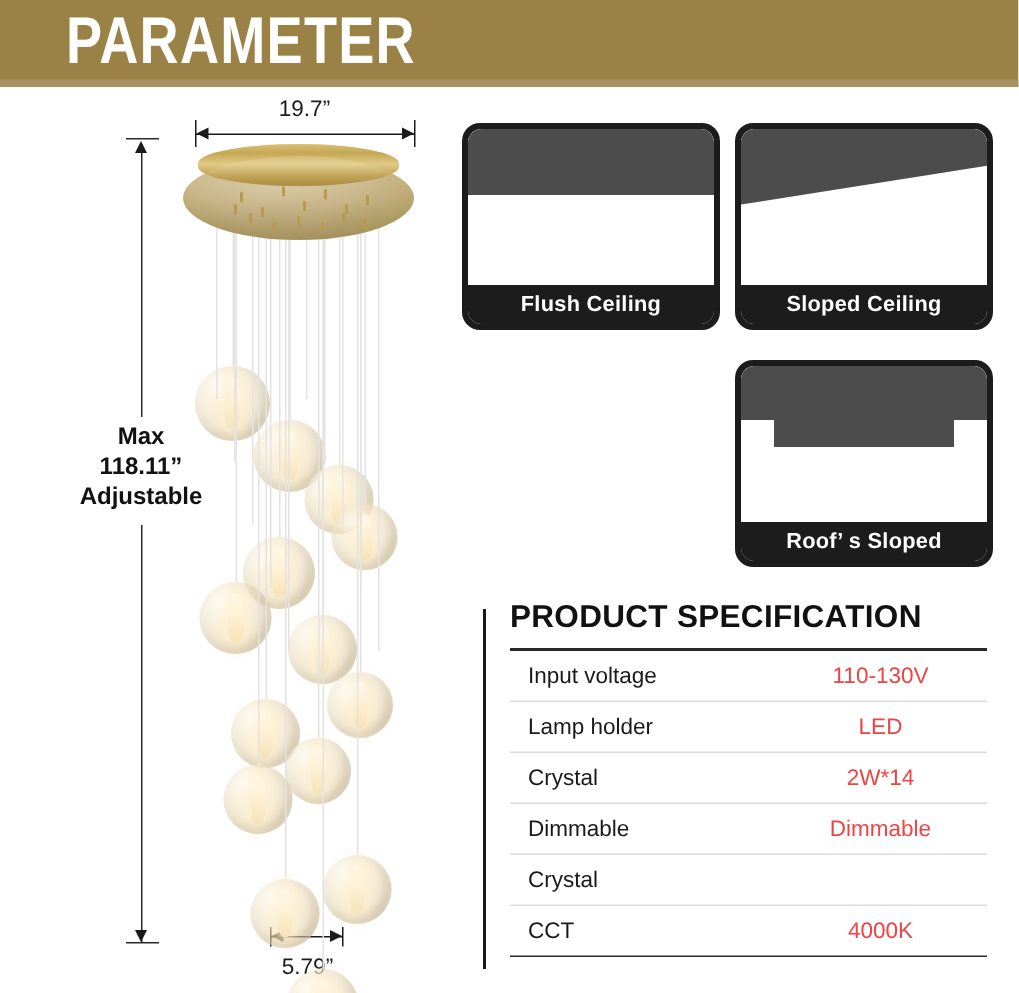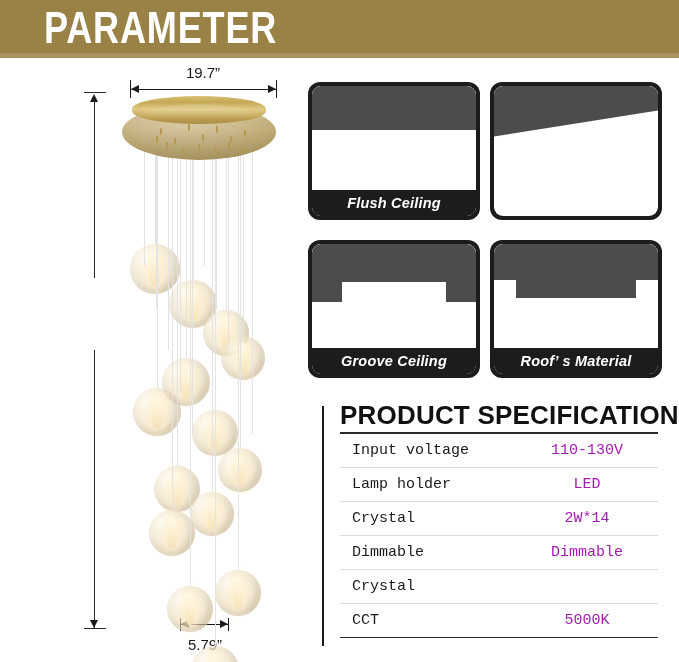--- a/index.html
+++ b/index.html
@@ -81,53 +81,53 @@
     box-shadow:inset 0 0 6px rgba(255,255,255,.5),inset -3px -3px 8px rgba(150,126,80,.35);
   }
   .orb::after{
     content:"";position:absolute;left:50%;top:16%;width:22%;height:68%;
     transform:translateX(-50%);border-radius:40%;
     background:linear-gradient(180deg,#fff8e6 0%,#fdf1d4 45%,#f6e2b6 100%);
     box-shadow:0 0 10px 4px rgba(255,240,205,.85);
   }
 
   
-  .cards{position:absolute;left:308px;top:82px;width:363px;height:296px;font-style:italic;}
+  .cards{position:absolute;left:308px;top:82px;width:363px;height:296px;}
   .card{
     position:absolute;width:172px;height:138px;border-radius:12px;
     background:#1c1c1c;padding:4px;box-sizing:border-box;overflow:hidden;
   }
   .card-inner{
     position:relative;width:164px;height:130px;border-radius:9px;
     overflow:hidden;background:#ffffff;
   }
   .scene{position:absolute;left:0;top:0;width:164px;height:104px;background:#fff;overflow:hidden;}
   .ceil{position:absolute;background:#4c4c4c;}
   .card-label{
     position:absolute;left:0;bottom:0;width:164px;height:26px;
     background:#1c1c1c;color:#fff;font-size:14.5px;font-weight:700;
     display:flex;align-items:center;justify-content:center;letter-spacing:.2px;
   }
   
   .spec{position:absolute;left:318px;top:400px;width:344px;height:250px;}
   .spec-title{
-    position:absolute;left:22px;top:0;font-size:26px;font-weight:700;color:#111;
+    position:absolute;left:22px;top:0;font-size:21px;font-weight:700;color:#111;
     letter-spacing:.2px;white-space:nowrap;
   }
   .spec-vrule{position:absolute;left:4px;top:6px;width:2px;height:240px;background:#1a1a1a;}
-  .spec-rows{position:absolute;left:22px;top:32px;width:318px;font-family:Liberation Mono, monospace;}
+  .spec-rows{position:absolute;left:22px;top:32px;width:318px;}
   .spec-hr-top{height:1.5px;background:#2a2a2a;}
   .spec-row{
     display:flex;align-items:center;height:33px;
     border-bottom:1px solid #dcdcdc;
   }
   .spec-row:last-child{border-bottom:none;align-items:center;}
   .spec-hr-bot{height:1.5px;background:#2a2a2a;}
   .spec-key{width:176px;font-size:15px;color:#1a1a1a;padding-left:12px;box-sizing:border-box;}
-  .spec-val{flex:1;font-size:15px;color:#a21caf;text-align:center;}
+  .spec-val{flex:1;font-size:15px;color:#ef4444;text-align:center;}
 </style>
 </head>
 <body>
 
 <div class="header">
   <div class="header-title">PARAMETER</div>
   <div class="header-strip"></div>
 </div>
 
 <div class="diagram">
@@ -138,20 +138,25 @@
   <div class="tick" style="left:276px;top:22px;height:18px;"></div>
   <div class="arrow-l" style="left:131px;top:27px;"></div>
   <div class="arrow-r" style="left:268px;top:27px;"></div>
 
   <div class="dim-v-line" style="top:38px;height:182px;"></div>
   <div class="dim-v-line" style="top:292px;height:278px;"></div>
   <div class="tick" style="left:84px;top:34px;width:22px;height:1px;background:#2a2a2a;"></div>
   <div class="tick" style="left:84px;top:570px;width:22px;height:1px;background:#2a2a2a;"></div>
   <div class="arrow-u" style="left:90px;top:36px;"></div>
   <div class="arrow-d" style="left:90px;top:562px;"></div>
+  <div class="dim-v-label">
+    <div>Max</div>
+    <div>118.11”</div>
+    <div>Adjustable</div>
+  </div>
 
   <div class="dim-bot-line"></div>
   <div class="tick" style="left:180px;top:560px;height:13px;"></div>
   <div class="tick" style="left:228px;top:560px;height:13px;"></div>
   <div class="arrow-l" style="left:181px;top:562px;"></div>
   <div class="arrow-r" style="left:220px;top:562px;"></div>
   <div class="dim-bot-label">5.79”</div>
 
   <div id="chandelier">
       <div class="cable" style="left: 155px; top: 86px; height: 100px;"></div>
@@ -225,42 +230,33 @@
       </div>
       <div class="card-label">Flush Ceiling</div>
     </div>
   </div>
 
   <div class="card" style="left:182px;top:0;">
     <div class="card-inner">
       <div class="scene">
         <div class="ceil" style="left:-10px;top:-22px;width:200px;height:74px;transform:rotate(-9deg);transform-origin:left bottom;"></div>
       </div>
-    </div>
-  </div>
-
-  <div class="card" style="left:0;top:158px;">
-    <div class="card-inner">
-      <div class="scene">
-        <div class="ceil" style="left:0;top:0;width:30px;height:58px;"></div>
-        <div class="ceil" style="left:30px;top:0;width:104px;height:38px;"></div>
-        <div class="ceil" style="left:134px;top:0;width:30px;height:58px;"></div>
-      </div>
-      <div class="card-label">Groove Ceiling</div>
-    </div>
-  </div>
+      <div class="card-label">Sloped Ceiling</div>
+    </div>
+  </div>
+
 
   <div class="card" style="left:182px;top:158px;">
     <div class="card-inner">
       <div class="scene">
         <div class="ceil" style="left:0;top:0;width:22px;height:36px;"></div>
         <div class="ceil" style="left:22px;top:0;width:120px;height:54px;"></div>
         <div class="ceil" style="left:142px;top:0;width:22px;height:36px;"></div>
       </div>
-      <div class="card-label">Roof’ s Material</div>
+      <div class="card-label">Roof’ s Sloped</div>
     </div>
   </div>
 </div>
 
 <div class="spec">
   <div class="spec-vrule"></div>
   <div class="spec-title">PRODUCT SPECIFICATION</div>
   <div class="spec-rows">
     <div class="spec-hr-top"></div>
     <div id="spec-body">
@@ -278,18 +274,18 @@
         </div>
         <div class="spec-row">
           <div class="spec-key">Dimmable</div>
           <div class="spec-val">Dimmable</div>
         </div>
         <div class="spec-row">
           <div class="spec-key">Crystal</div>
         </div>
         <div class="spec-row">
           <div class="spec-key">CCT</div>
-          <div class="spec-val">5000K</div>
+          <div class="spec-val">4000K</div>
         </div>
       </div>
     <div class="spec-hr-bot"></div>
   </div>
 </div>
 
 </body></html>

